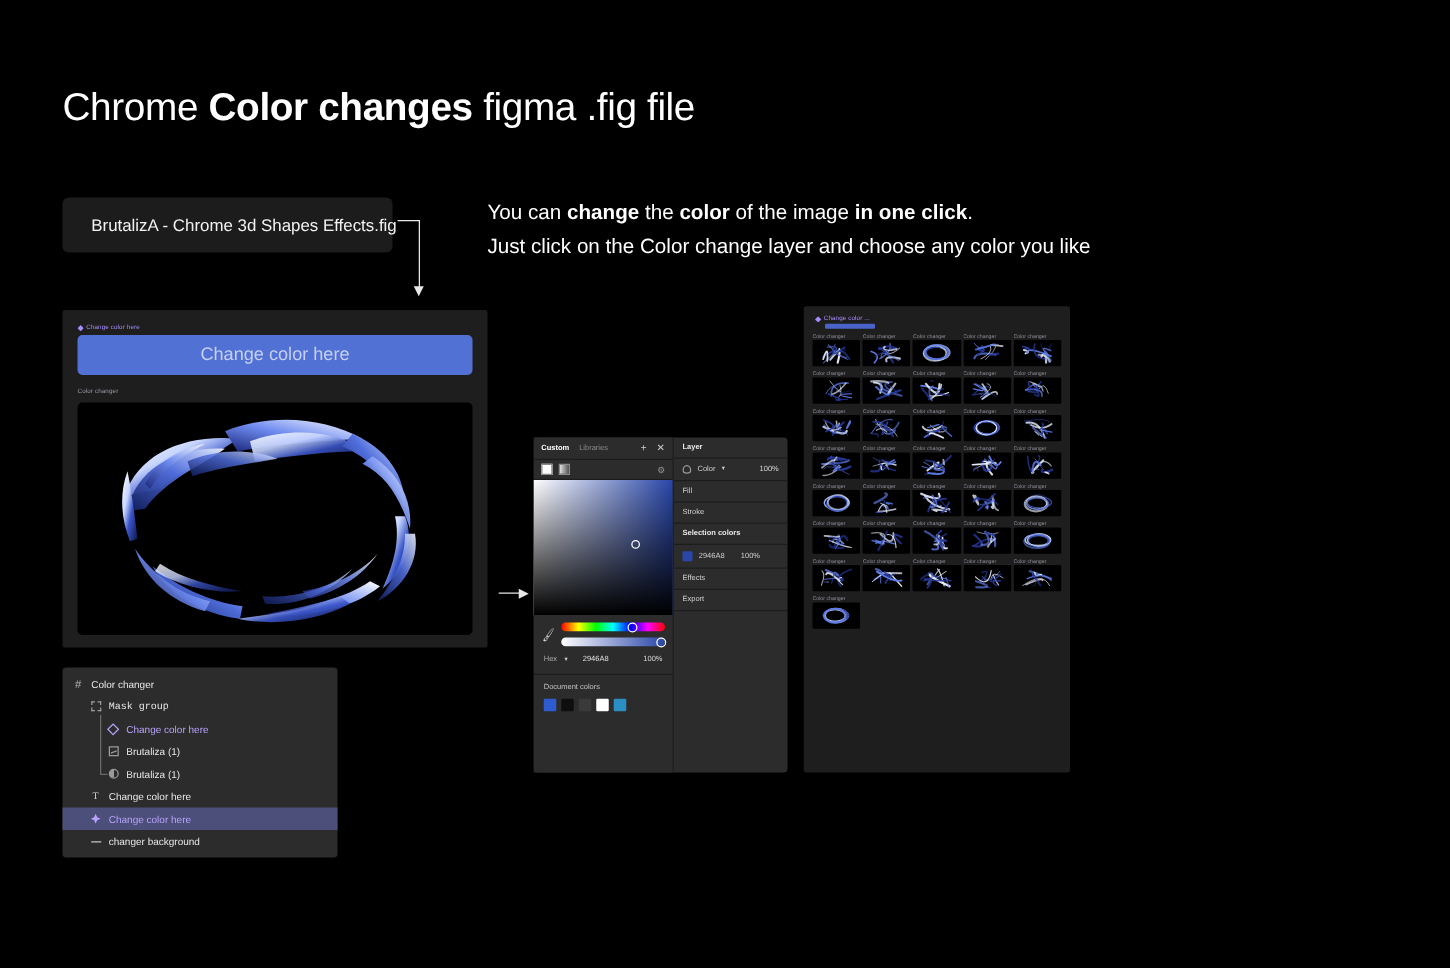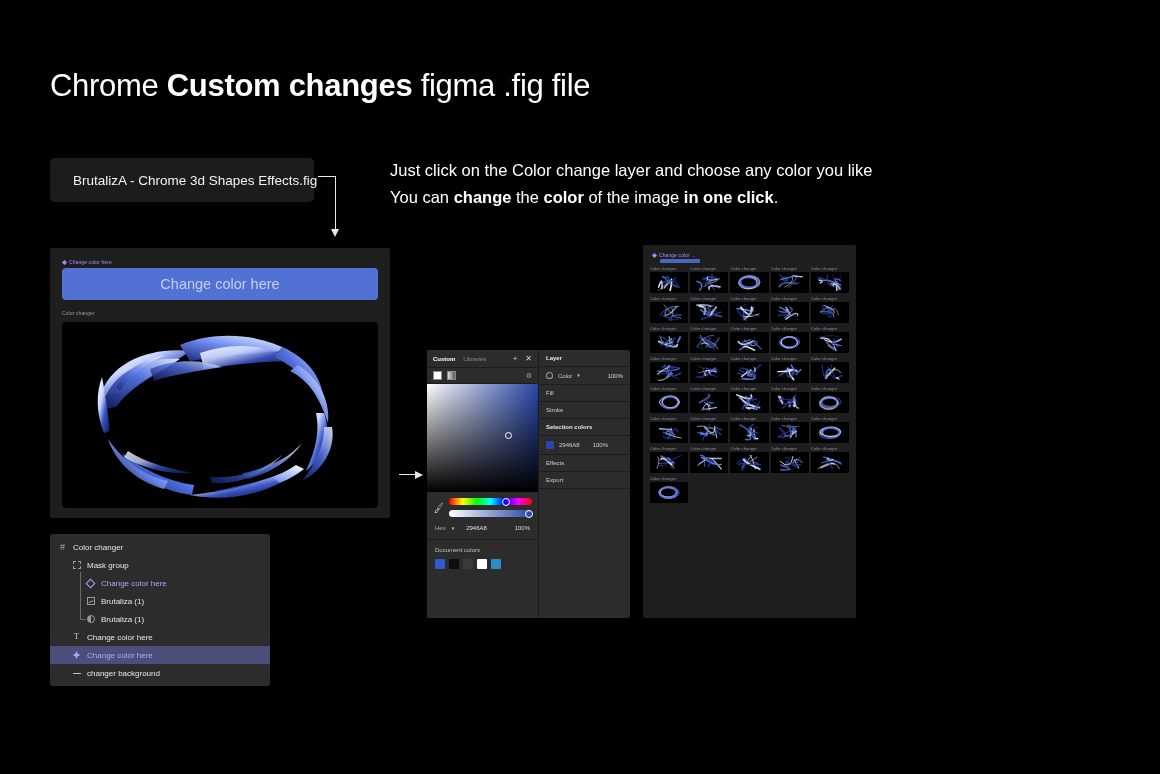--- a/index.html
+++ b/index.html
@@ -262,41 +262,41 @@
     border-top: 4px solid transparent; border-bottom: 4px solid transparent;
     border-left: 8px solid #e8e8e8;
   }
 </style>
 </head>
 <body>
 
 <div class="page">
 
   <div class="headline">
-    <span>Chrome </span><b>Custom changes</b><span> figma .fig file</span>
+    <span>Chrome </span><b>Color changes</b><span> figma .fig file</span>
   </div>
 
 
   <div class="file-card">
     <span class="doc-icon">
       <span class="sheet"></span>
         <span class="corner"></span>
     </span>
     <span class="fname">BrutalizA - Chrome 3d Shapes Effects.fig</span>
   </div>
 
   <div class="elbow">
     <span class="h"></span>
       <span class="v"></span>
       <span class="head"></span>
   </div>
 
   <div class="body-copy">
+    <div><span>You can </span><b>change</b><span> the </span><b>color</b><span> of the image </span><b>in one click</b><span>.</span></div>
     <div>Just click on the Color change layer and choose any color you like</div>
-    <div><span>You can </span><b>change</b><span> the </span><b>color</b><span> of the image </span><b>in one click</b><span>.</span></div>
   </div>
 
   <div class="preview-frame">
     <div class="sel-label-row" style="left:12px; top:11px;">
       <span class="diamond-mini"></span>
       <span class="tiny-label violet">Change color here</span>
     </div>
     <div class="sel-label-row" style="left:12px; top:62px;">
       <span class="tiny-label">Color changer</span>
     </div>
@@ -349,21 +349,21 @@
         </g>
       </g>
     </svg>
   </div>
 
   <div class="layers">
     <div class="layer-row" style="padding-left:8px;">
       <span class="ico ico-hash"></span>
       <span>Color changer</span>
     </div>
-    <div class="layer-row" style="padding-left:22px;">
+    <div class="layer-row" style="padding-left:22px;font-family:Liberation Mono, monospace;">
       <span class="ico">
           <span class="ico-mask"></span>
         </span>
       <span>Mask group</span>
     </div>
     <div class="layer-row violet" style="padding-left:36px;">
       <span class="ico">
           <span class="ico-diamond"></span>
         </span>
       <span>Change color here</span>

